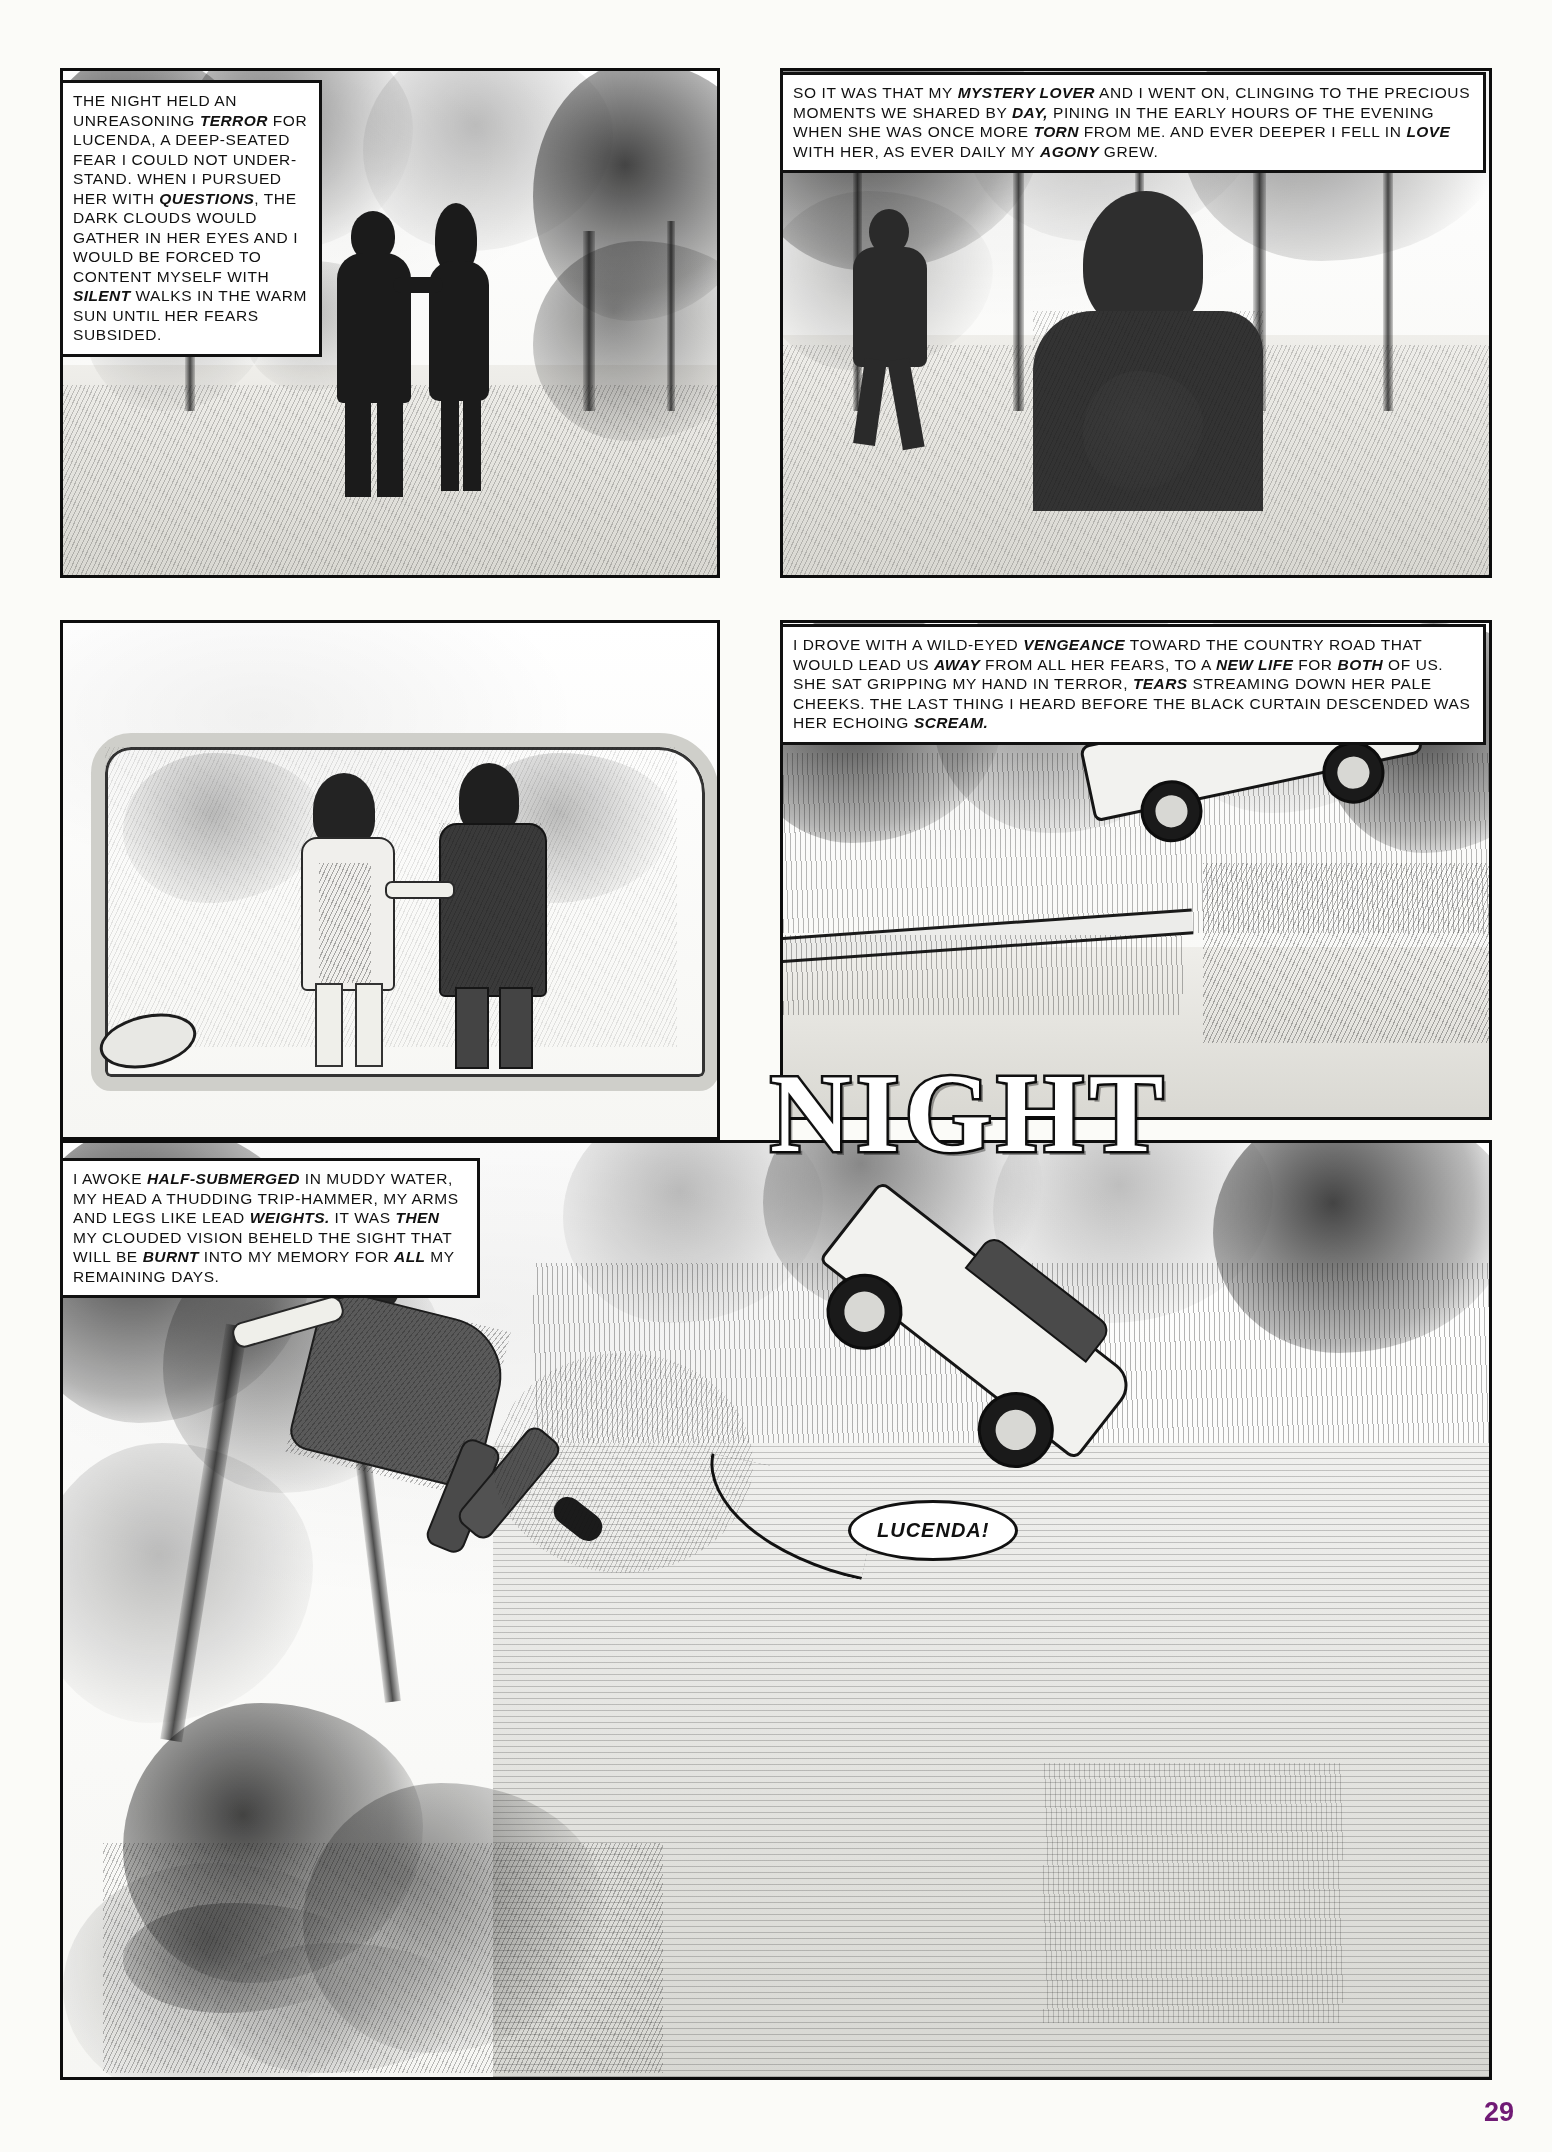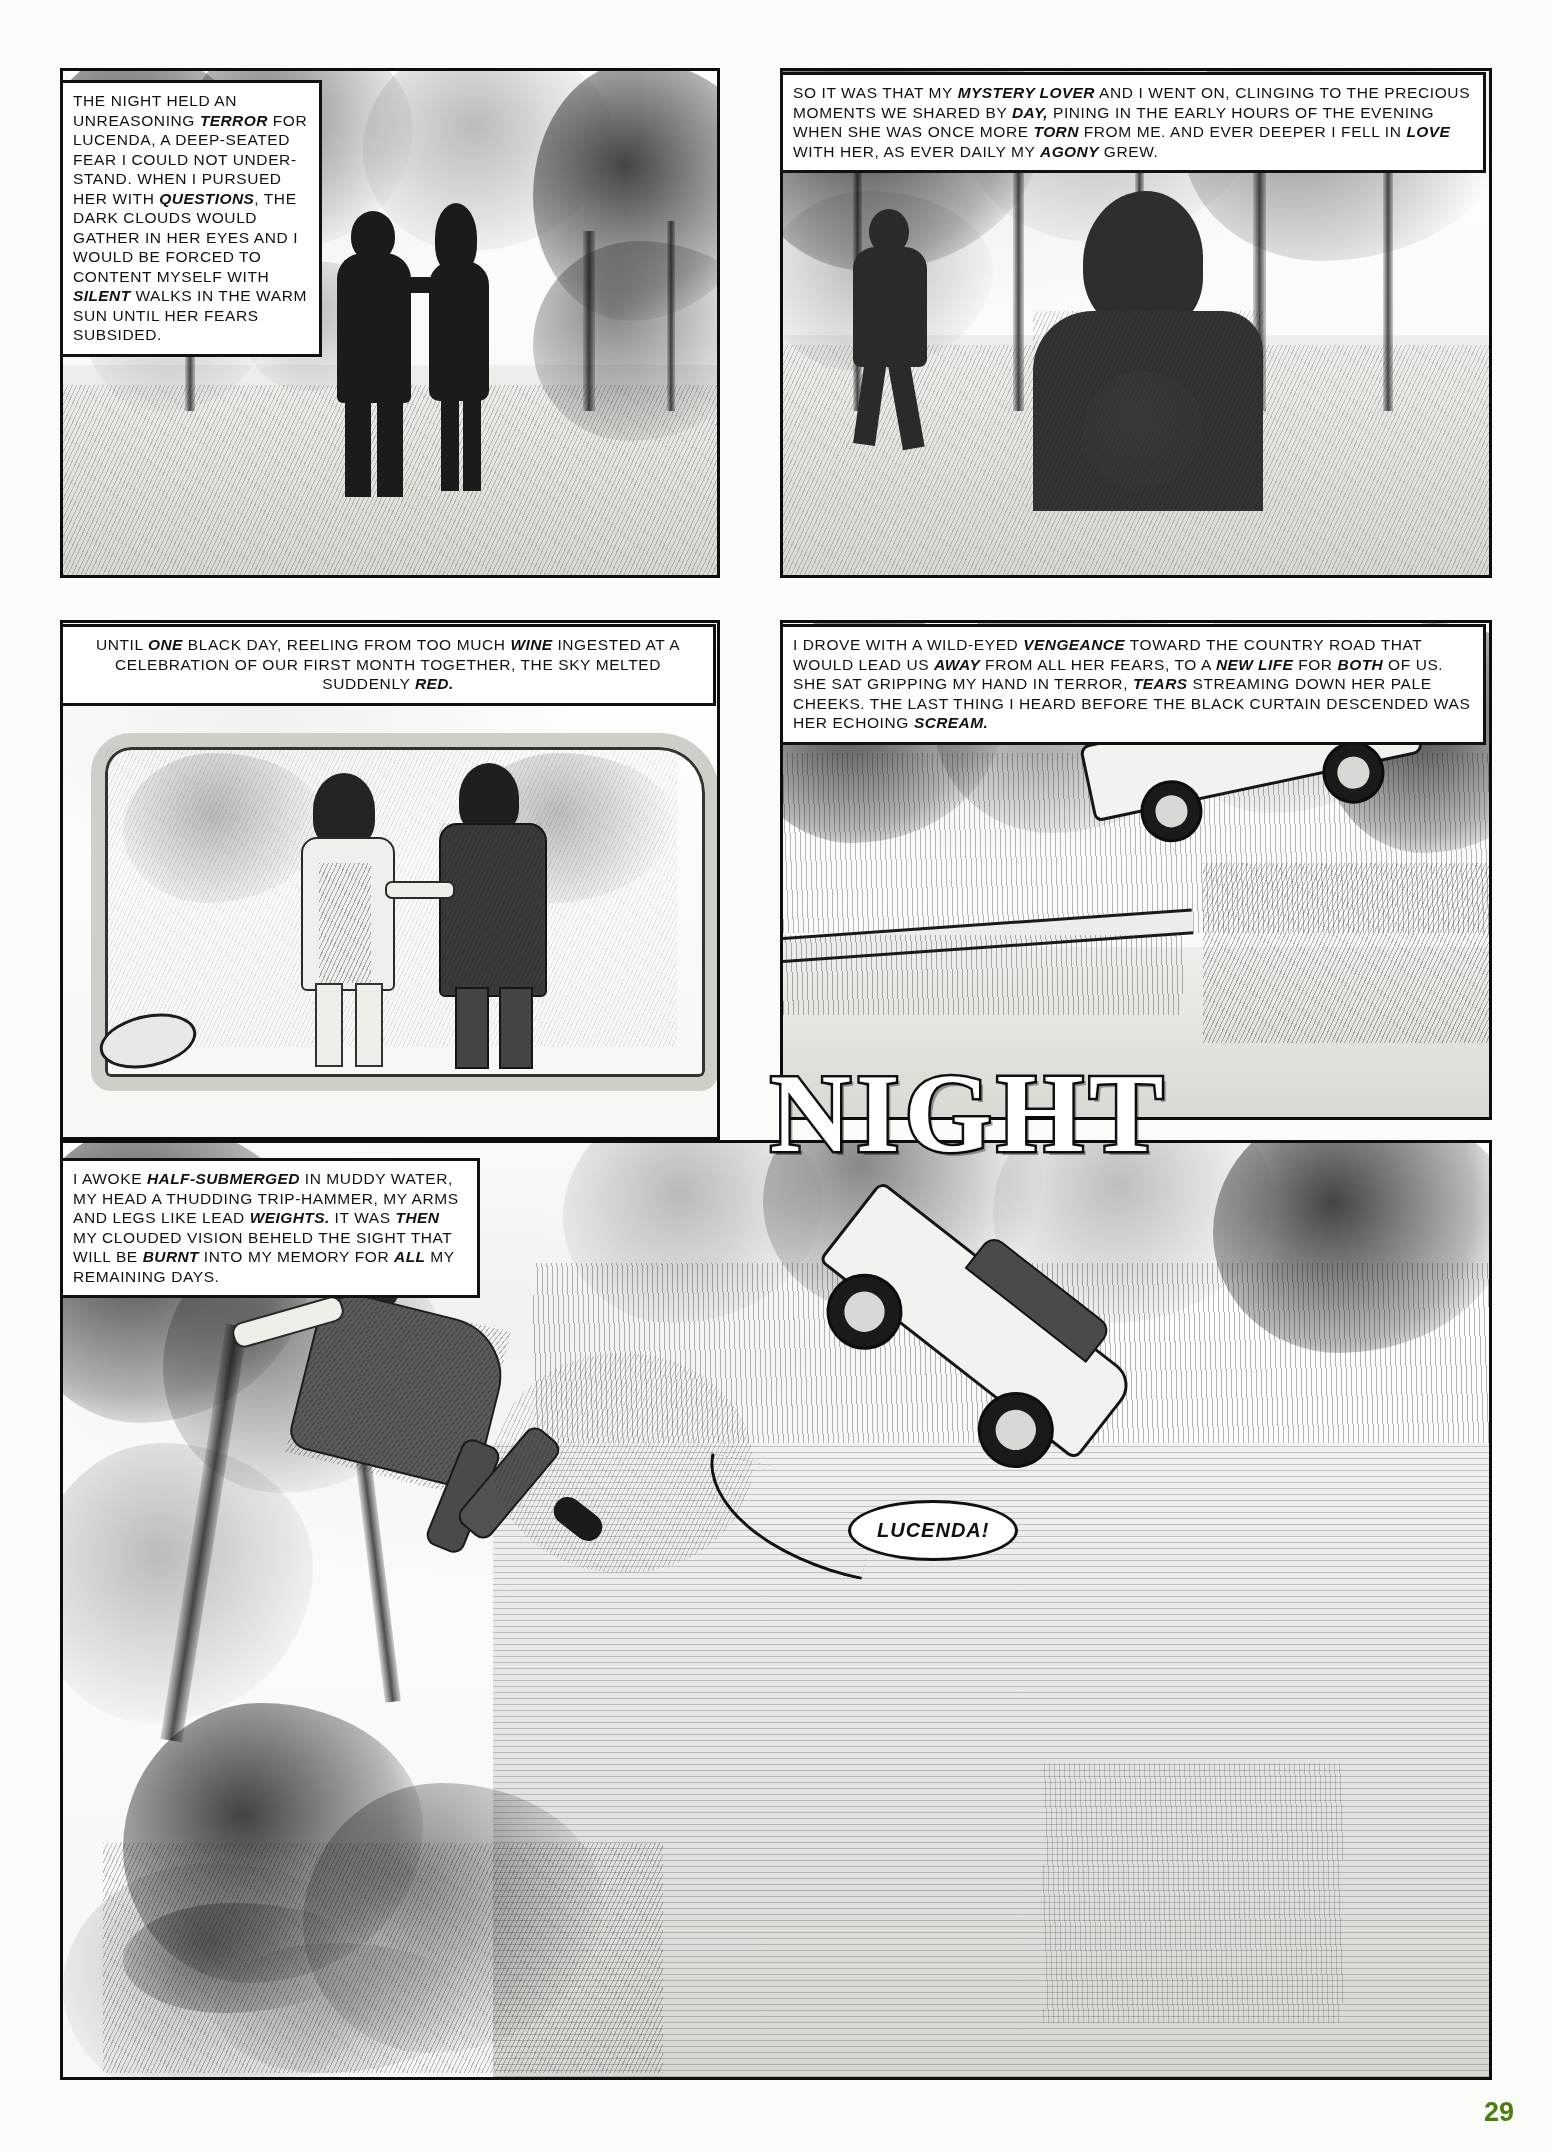--- a/index.html
+++ b/index.html
@@ -176,21 +176,21 @@
   }
 
   
   #page-number {
     position: absolute;
     right: 38px;
     bottom: 24px;
     font-family: "Liberation Sans", sans-serif;
     font-weight: bold;
     font-size: 27px;
-    color: #4d7c0f;
+    color: #701a75;
     z-index: 10;
   }
 
   
   .car-body {
     position: absolute;
     background: #f2f2ef;
     border: 3px solid #151515;
     border-radius: 10px 26px 10px 8px;
   }
@@ -306,23 +306,20 @@
       <div style="position:absolute; left:376px; top:200px; width:104px; height:170px; background:#3a3a3a; border:2px solid #151515; border-radius:18px 18px 6px 6px;"></div>
       <div class="hatch" style="left:376px; top:200px; width:104px; height:170px; opacity:.6;"></div>
       <div style="position:absolute; left:392px; top:364px; width:30px; height:78px; background:#444; border:2px solid #161616;"></div>
       <div style="position:absolute; left:436px; top:364px; width:30px; height:78px; background:#444; border:2px solid #161616;"></div>
       <div style="position:absolute; left:322px; top:258px; width:66px; height:14px; background:#efefea; border:2px solid #2a2a2a; border-radius:7px;"></div>
 
       <div style="position:absolute; left:36px; top:392px; width:92px; height:46px; background:#e8e8e4; border:3px solid #1c1c1c; border-radius:50%; transform:rotate(-12deg);"></div>
     </div>
   </div>
 
-  <div class="caption center" style="left:60px; top:624px; width:656px;">
-    <span>UNTIL <b>ONE</b> BLACK DAY, REELING FROM TOO MUCH <b>WINE</b> INGESTED AT A CELEBRATION OF OUR FIRST MONTH TOGETHER, THE SKY MELTED SUDDENLY <b>RED.</b></span>
-  </div>
 
 
   <div class="panel" style="left:780px; top:620px; width:712px; height:500px;">
     <div class="art">
       <div class="sky"></div>
       <div class="ground" style="height:170px;"></div>
 
       <div class="foliage dense" style="left:-40px; top:-10px; width:260px; height:230px;"></div>
       <div class="foliage" style="left:150px; top:-30px; width:280px; height:240px;"></div>
       <div class="foliage light" style="left:380px; top:-20px; width:260px; height:210px;"></div>

